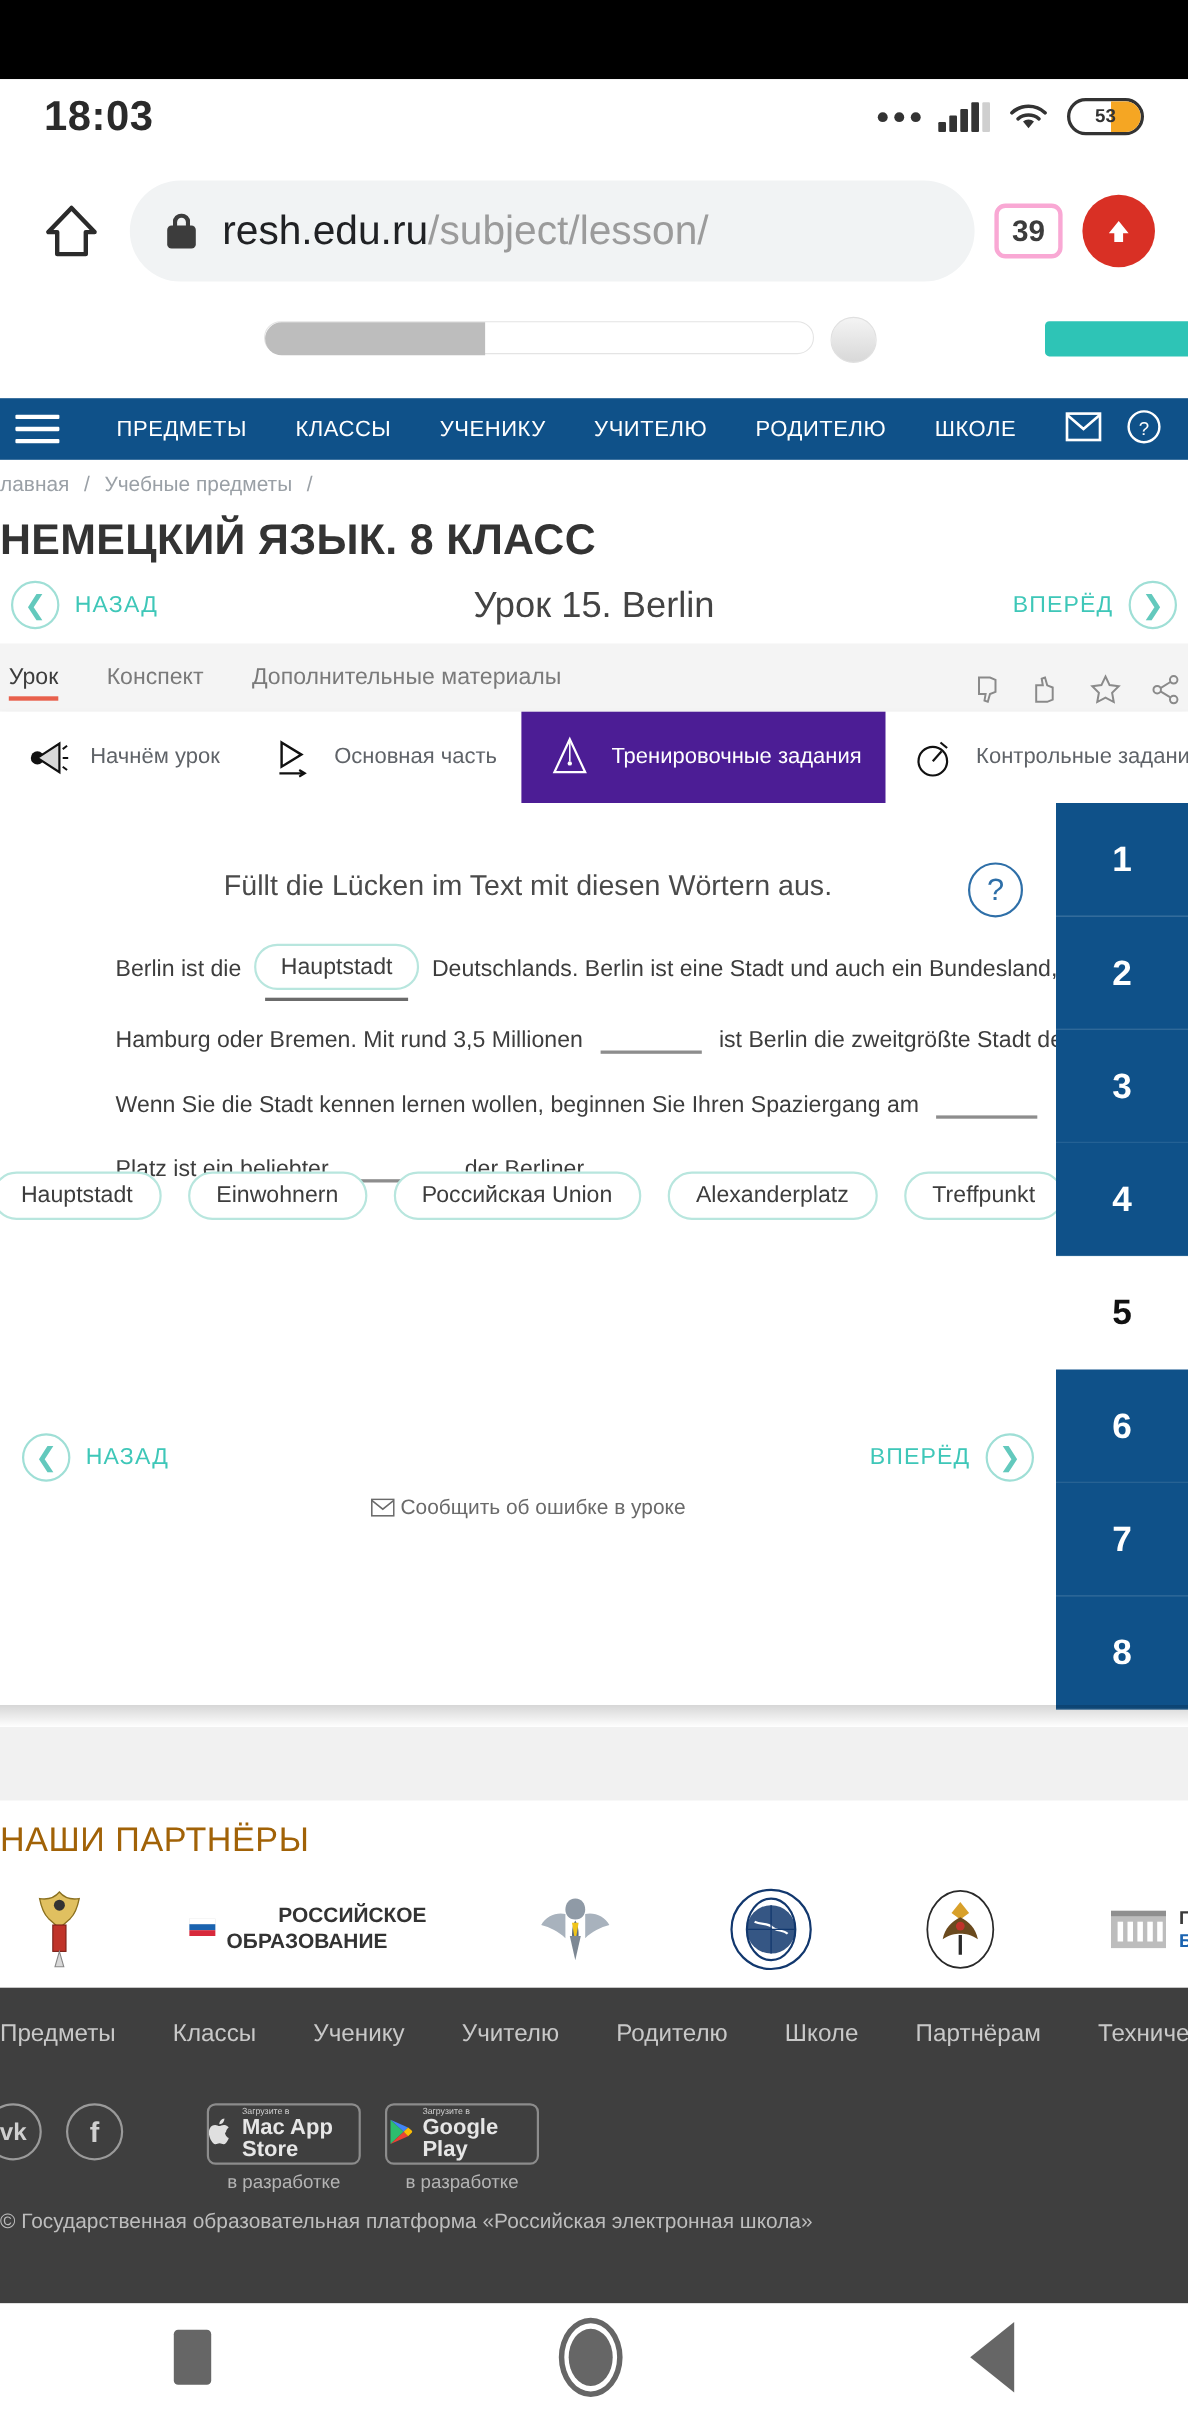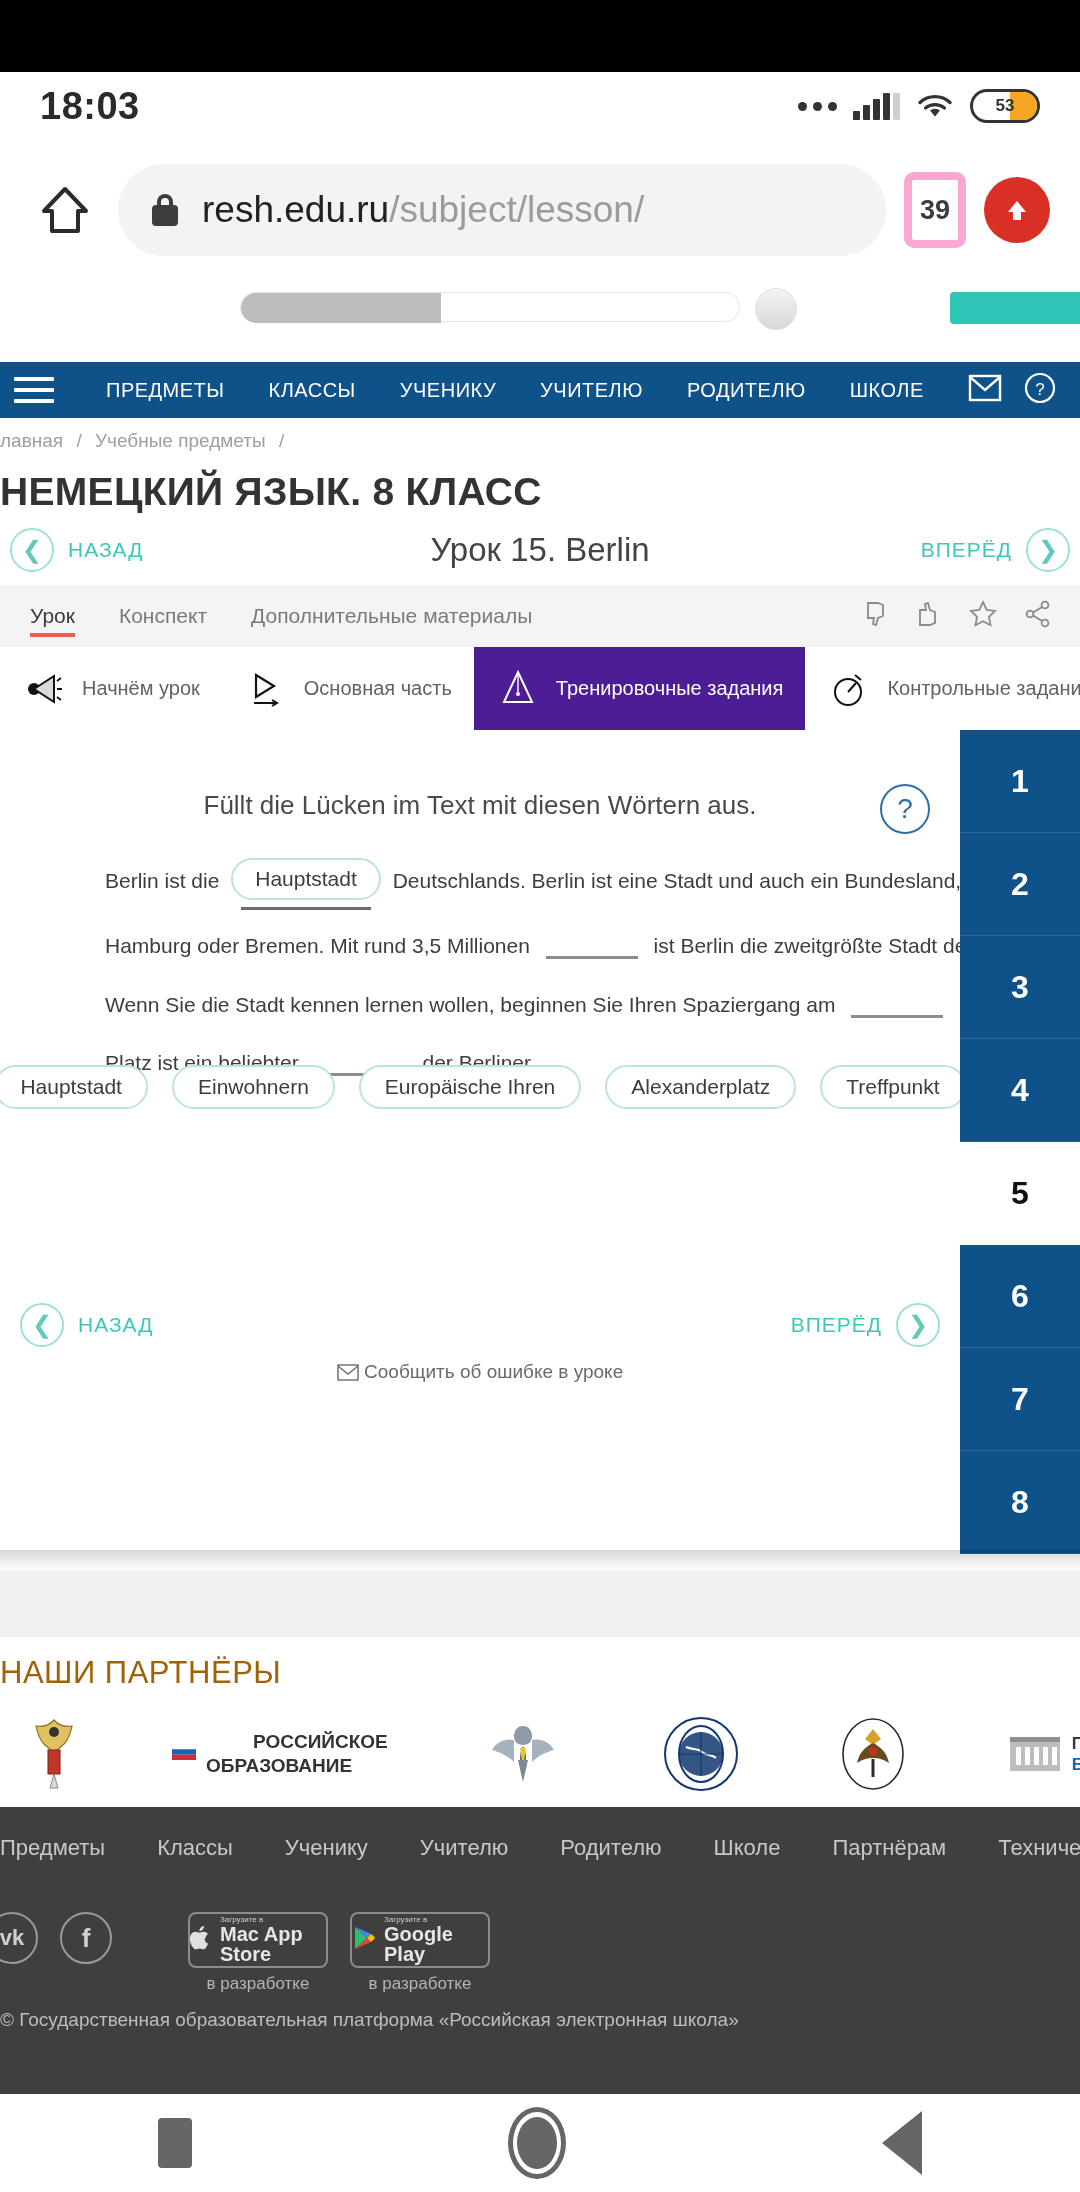--- a/index.html
+++ b/index.html
@@ -50,21 +50,21 @@
   }
   .lock { width:26px; height:32px; position:relative; flex:0 0 auto; }
   .lock .body { position:absolute; bottom:0; width:26px; height:21px; background:#3c3c3c; border-radius:4px; }
   .lock .shackle {
     position:absolute; top:0; left:5px; width:16px; height:14px;
     border:4px solid #3c3c3c; border-bottom:none; border-radius:9px 9px 0 0;
   }
   .urltext { font-size:37px; color:#9b9b9b; white-space:nowrap; }
   .urltext b { color:#202124; font-weight:normal; }
   .tabcount {
-    width:62px; height:76px; border:8px solid #f9a8d4; border-radius:10px;
+    width:62px; height:50px; border:4px solid #f9a8d4; border-radius:10px;
     display:flex; align-items:center; justify-content:center;
     font-size:27px; font-weight:bold; color:#3c3c3c; flex:0 0 auto;
   }
   .updot {
     width:66px; height:66px; border-radius:50%; background:#d93025;
     display:flex; align-items:center; justify-content:center; flex:0 0 auto;
   }
 
   
   .site-top {
@@ -120,21 +120,21 @@
   .circ {
     width:44px; height:44px; border-radius:50%; border:2px solid #9fdfd6;
     display:flex; align-items:center; justify-content:center; color:#63c9bd; font-size:24px;
   }
   .navbtn .lbl { color:#3ec7b8; font-size:21px; letter-spacing:1px; }
   .lesson-name { font-size:33px; color:#444; position:absolute; left:0; right:0; text-align:center; }
 
   
   .tabsrow {
     position:absolute; top:585px; left:0; width:1080px; height:62px;
-    background:#f4f4f4; display:flex; align-items:center; padding:0 22px;
+    background:#f4f4f4; display:flex; align-items:flex-end; padding:0 0;
   }
   .tabsrow .tab {
     font-size:21px; color:#7a7a7a; padding:0 22px; position:relative; height:62px;
     display:flex; align-items:center; white-space:nowrap;
   }
   .tabsrow .tab:first-child { padding-left:8px; }
   .tabsrow .tab.active { color:#3c3c3c; }
   .tabsrow .tab.active::after {
     content:""; position:absolute; left:8px; right:22px; bottom:10px; height:4px; background:#e8604c;
   }
@@ -490,21 +490,21 @@
       <div class="exline">
         <span>Platz ist ein beliebter</span>
         <span class="blank"></span>
         <span>der Berliner.</span>
       </div>
     </div>
 
     <div class="wordbank">
       <div class="word">Hauptstadt</div>
       <div class="word">Einwohnern</div>
-      <div class="word">Europäische Ihren</div>
+      <div class="word">Российская Union</div>
       <div class="word">Alexanderplatz</div>
       <div class="word">Treffpunkt</div>
     </div>
 
   </div>
 
   <div class="bottomnav">
     <div class="navbtn">
       <span class="circ">❮</span>
       <span class="lbl">НАЗАД</span>

